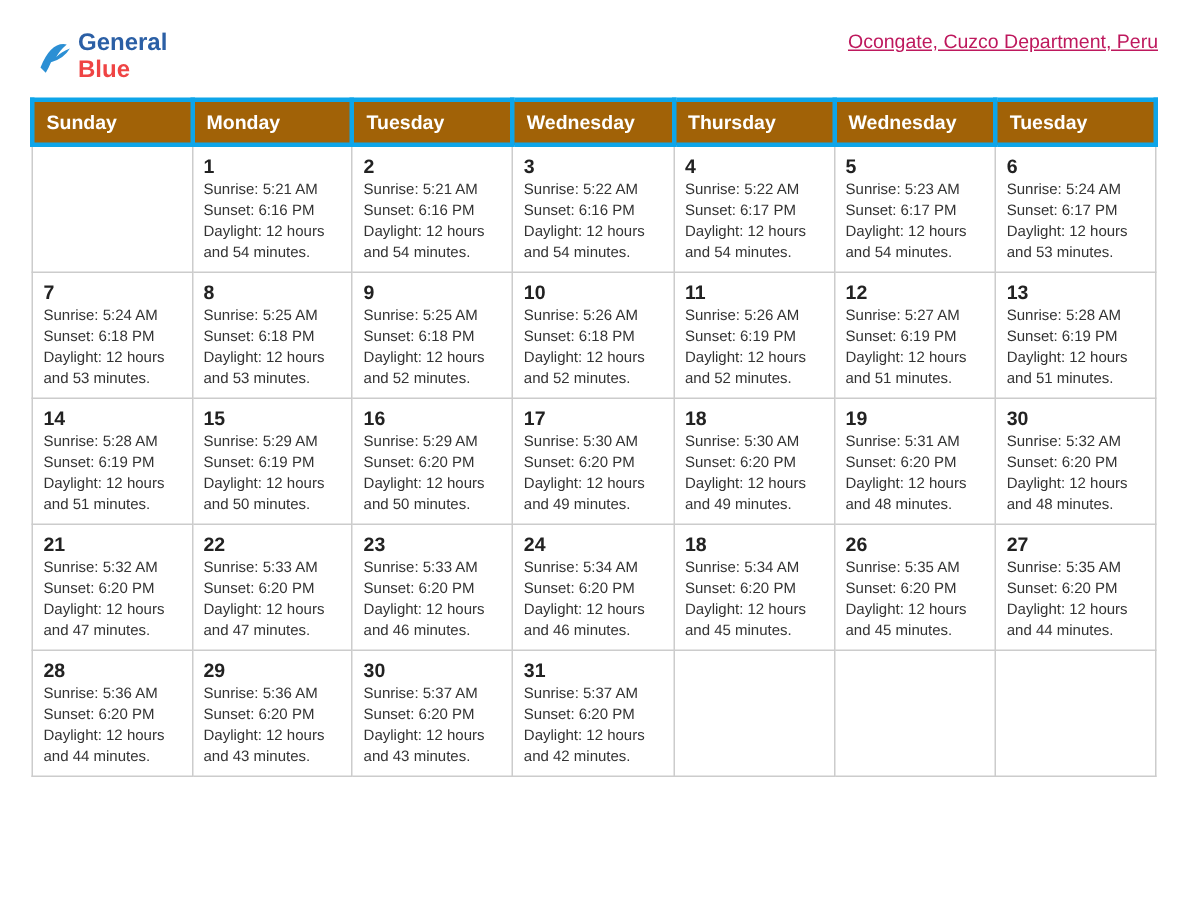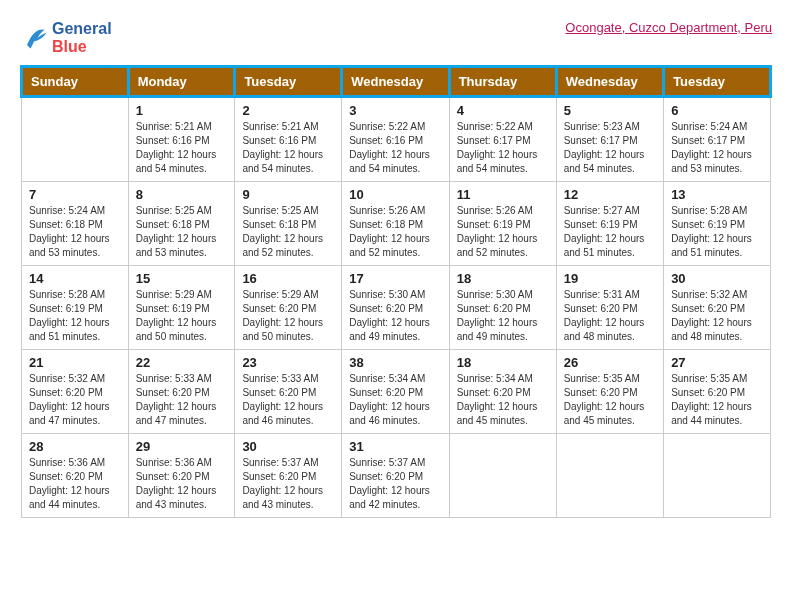--- a/index.html
+++ b/index.html
@@ -201,21 +201,21 @@
         </td>
         <td>
           <div class="day-number">22</div>
           <div class="day-info">Sunrise: 5:33 AM<br>Sunset: 6:20 PM<br>Daylight: 12 hours and 47 minutes.</div>
         </td>
         <td>
           <div class="day-number">23</div>
           <div class="day-info">Sunrise: 5:33 AM<br>Sunset: 6:20 PM<br>Daylight: 12 hours and 46 minutes.</div>
         </td>
         <td>
-          <div class="day-number">38</div>
+          <div class="day-number">24</div>
           <div class="day-info">Sunrise: 5:34 AM<br>Sunset: 6:20 PM<br>Daylight: 12 hours and 46 minutes.</div>
         </td>
         <td>
           <div class="day-number">18</div>
           <div class="day-info">Sunrise: 5:34 AM<br>Sunset: 6:20 PM<br>Daylight: 12 hours and 45 minutes.</div>
         </td>
         <td>
           <div class="day-number">26</div>
           <div class="day-info">Sunrise: 5:35 AM<br>Sunset: 6:20 PM<br>Daylight: 12 hours and 45 minutes.</div>
         </td>

